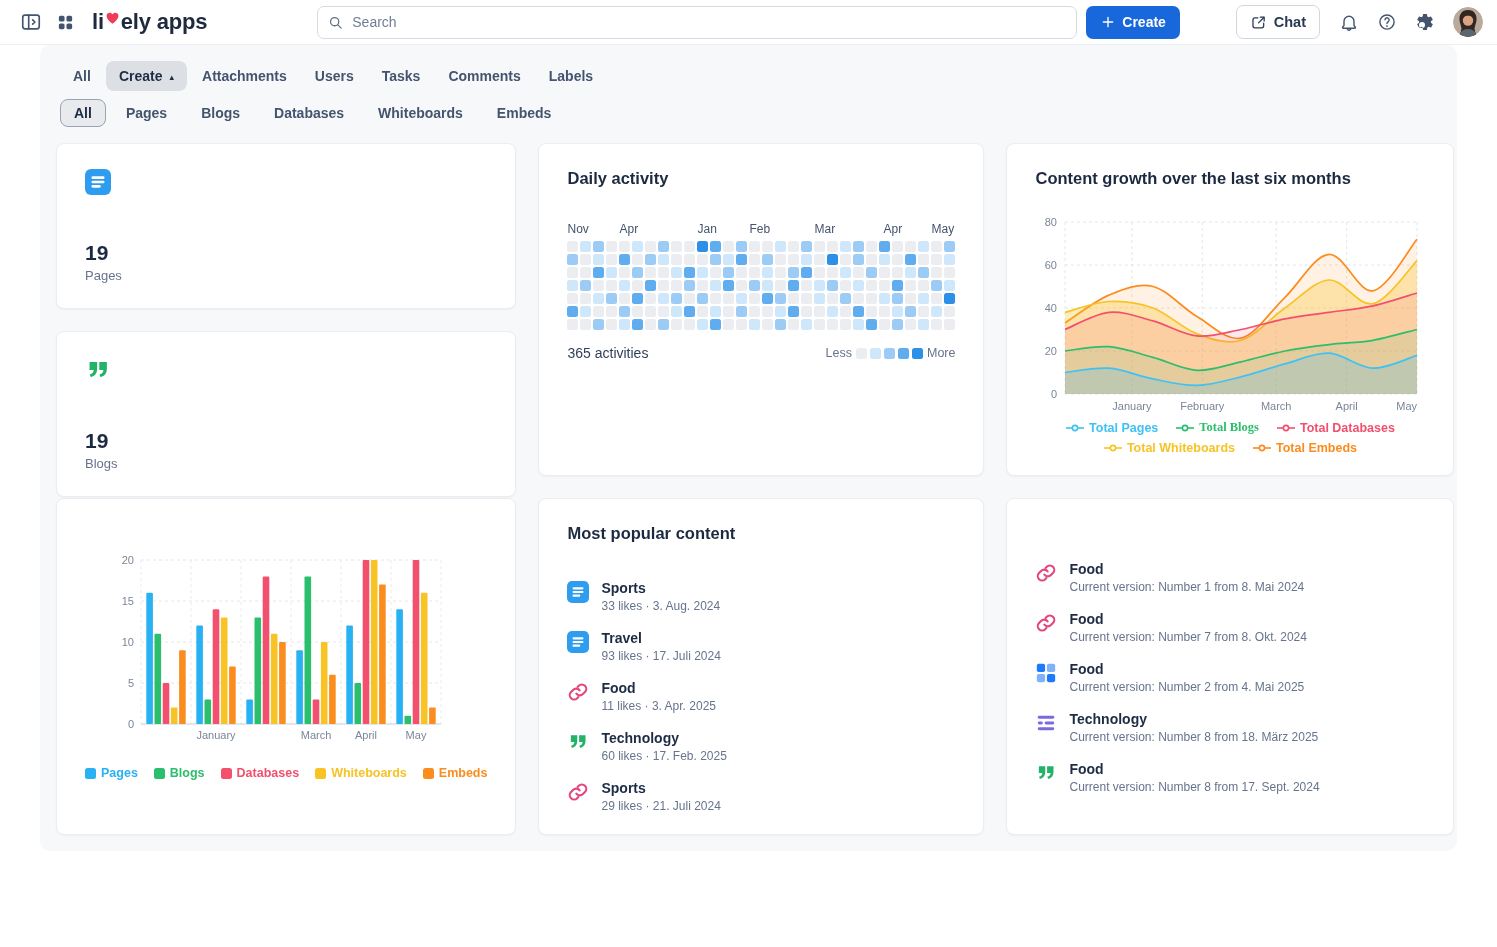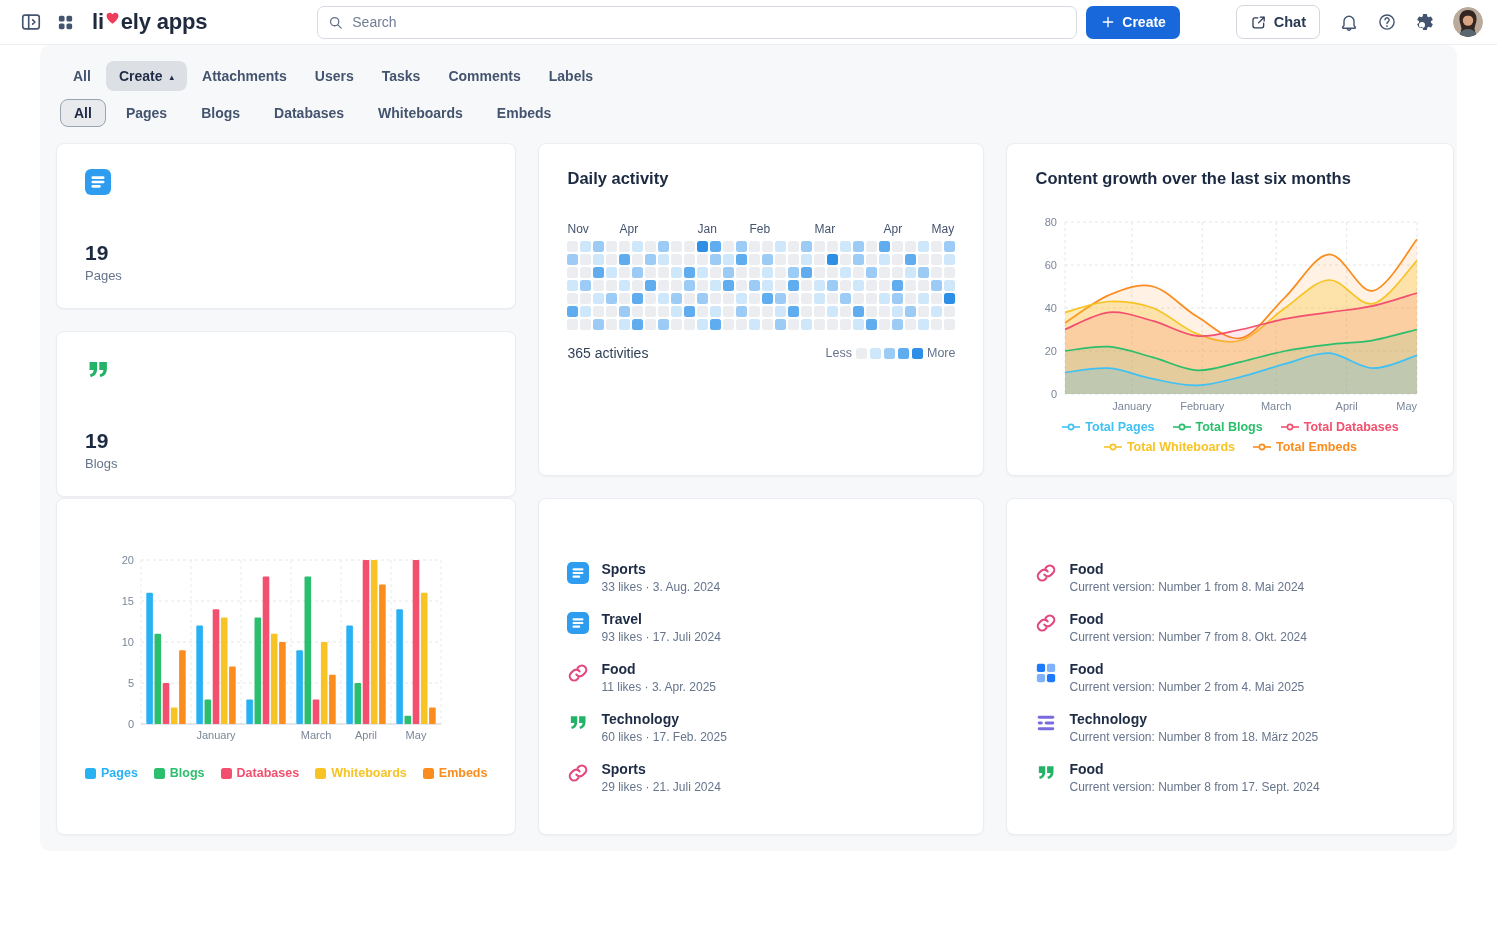--- a/index.html
+++ b/index.html
@@ -537,21 +537,21 @@
                 <line x1="0" x2="18" y1="5" y2="5" stroke="#3fc1f4" stroke-width="1.6"></line>
                 <circle cx="9" cy="5" r="2.6" fill="#fff" stroke="#3fc1f4" stroke-width="1.6"></circle>
               </svg>
               <span style="color: rgb(63, 193, 244);">Total Pages</span>
             </div>
             <div class="gl-item">
               <svg width="18" height="10">
                 <line x1="0" x2="18" y1="5" y2="5" stroke="#2bbe6c" stroke-width="1.6"></line>
                 <circle cx="9" cy="5" r="2.6" fill="#fff" stroke="#2bbe6c" stroke-width="1.6"></circle>
               </svg>
-              <span style="color: rgb(43, 190, 108);">Total Blogs</span>
+              <span style="color: rgb(43, 190, 108); font-family: Liberation Serif, serif;">Total Blogs</span>
             </div>
             <div class="gl-item">
               <svg width="18" height="10">
                 <line x1="0" x2="18" y1="5" y2="5" stroke="#f2506e" stroke-width="1.6"></line>
                 <circle cx="9" cy="5" r="2.6" fill="#fff" stroke="#f2506e" stroke-width="1.6"></circle>
               </svg>
               <span style="color: rgb(242, 80, 110);">Total Databases</span>
             </div>
             <div class="gl-item">
               <svg width="18" height="10">
@@ -642,20 +642,21 @@
               <span style="color: rgb(247, 195, 37);">Whiteboards</span>
             </div>
             <div class="bl-item">
               <span class="bl-swatch" style="background: rgb(251, 140, 30);"></span>
               <span style="color: rgb(251, 140, 30);">Embeds</span>
             </div>
           </div>
       </div>
 
       <div class="card">
+        <div class="card-title">Most popular content</div>
         <div class="list" id="popular-list">
             <div class="list-item">
               <svg width="22" height="22" viewBox="0 0 24 24">
                 <use href="#sym-page"></use>
               </svg>
               <div class="list-text">
                 <div class="list-title">Sports</div>
                 <div class="list-meta">33 likes · 3. Aug. 2024</div>
               </div>
             </div>

